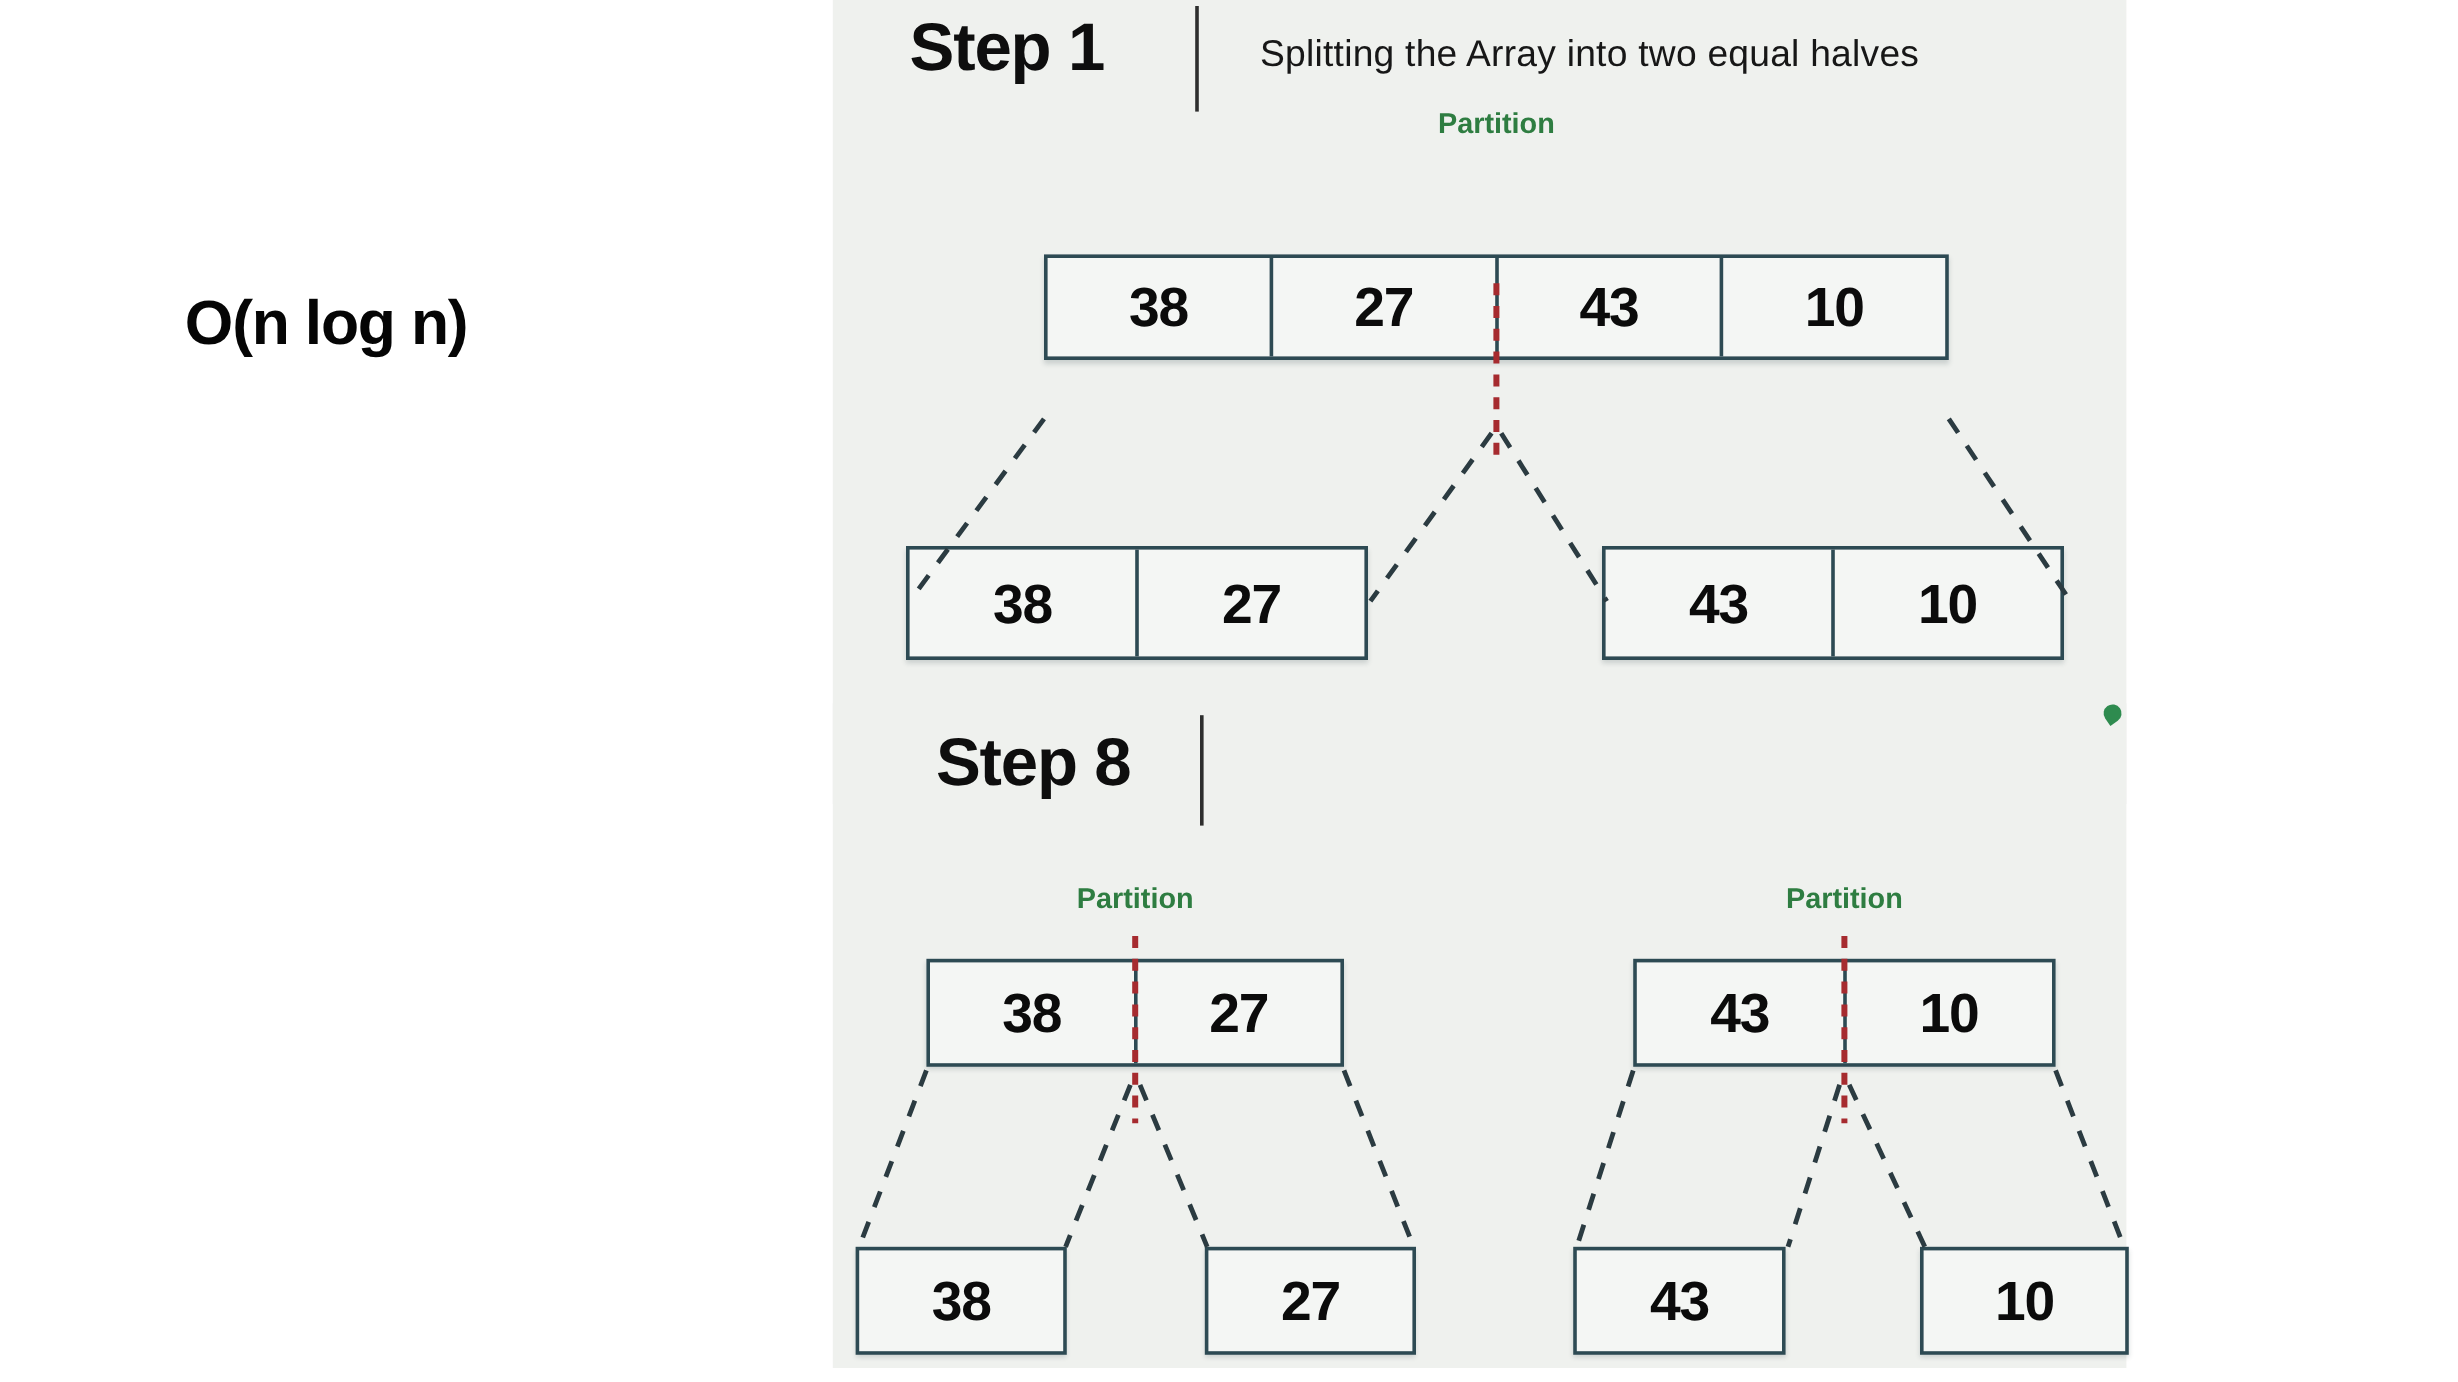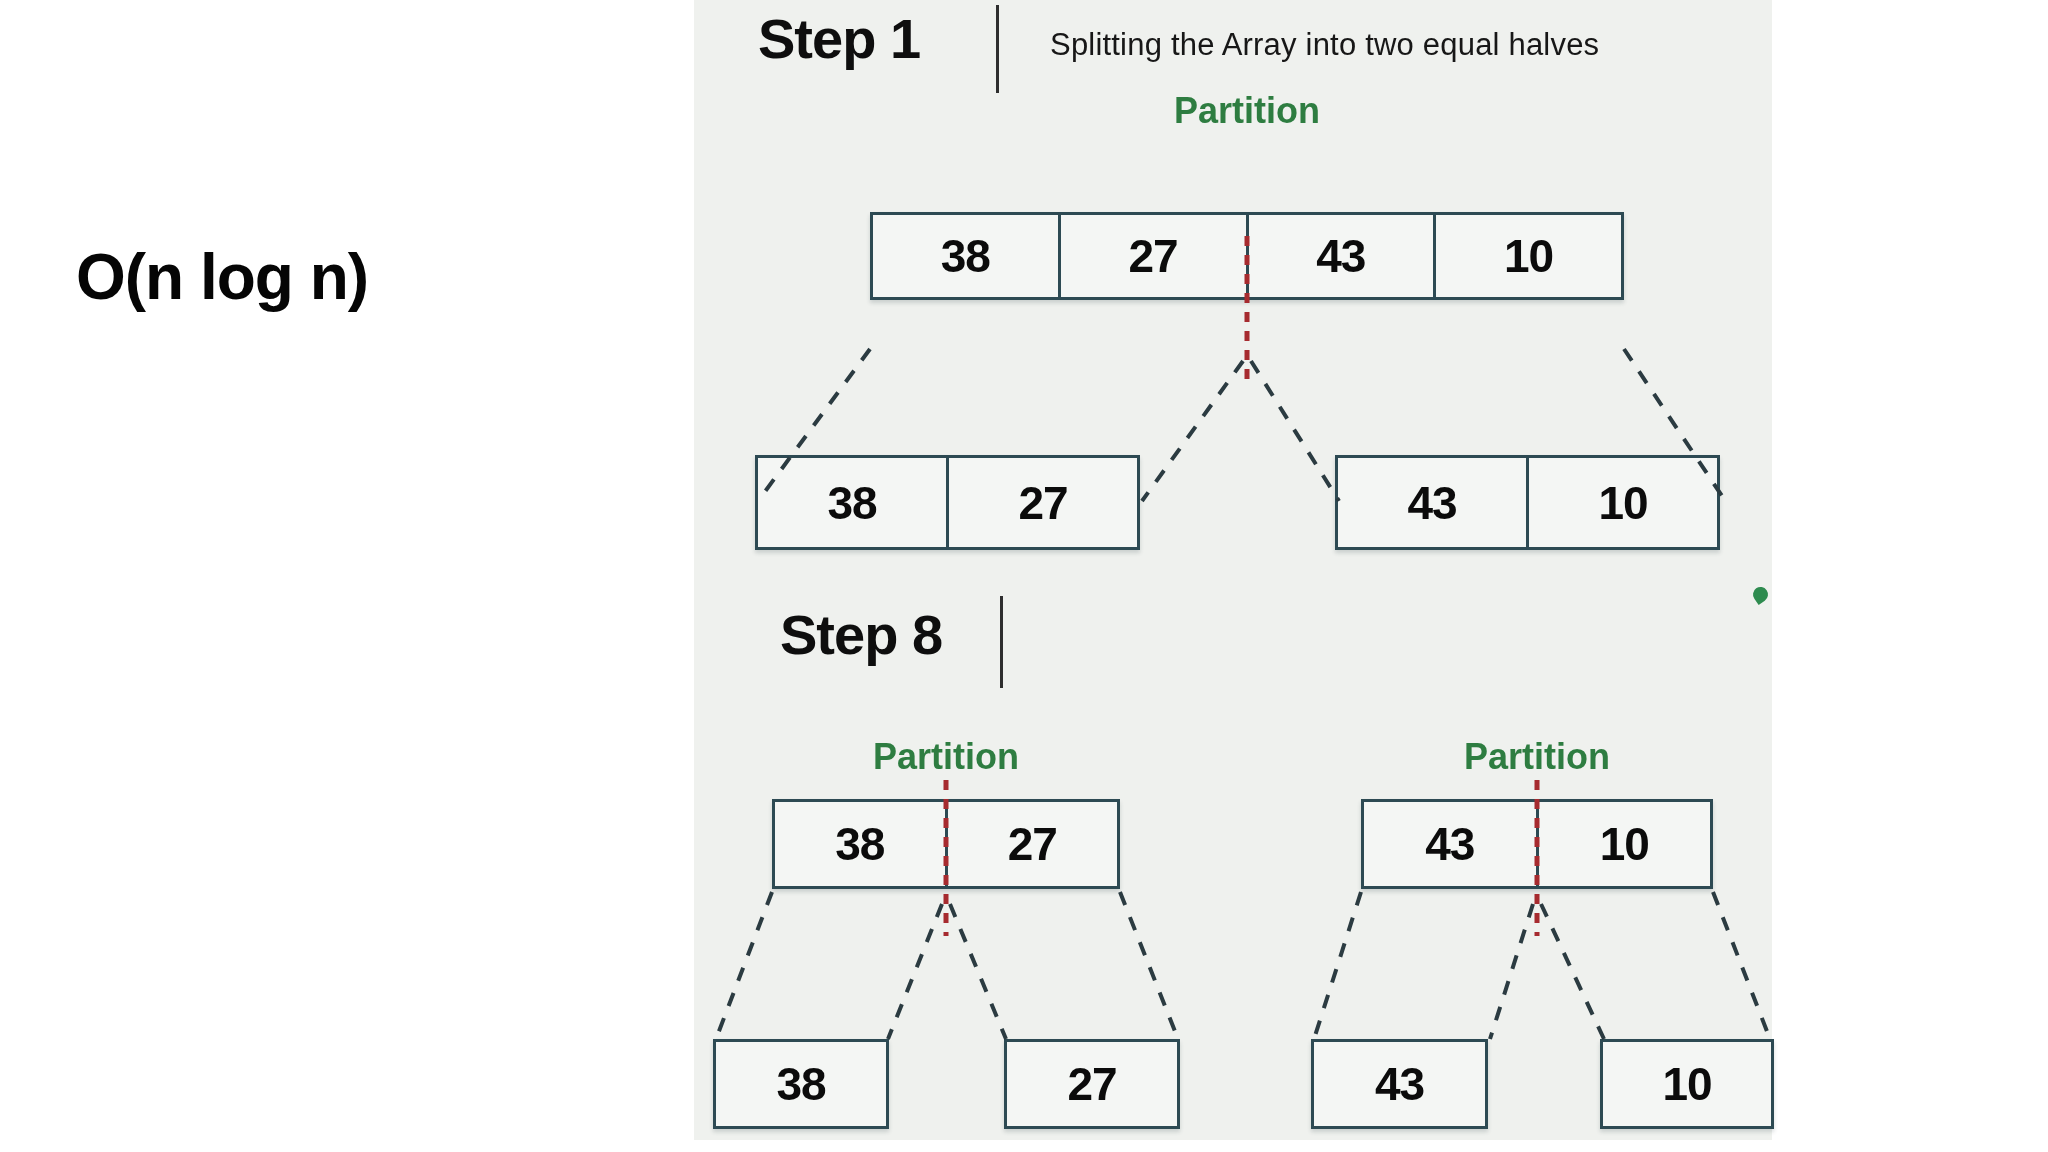--- a/index.html
+++ b/index.html
@@ -18,22 +18,23 @@
     top: 226px;
     color: #050505;
   }
   .title-line {
     font-size: 90px;
     font-weight: bold;
     line-height: 110px;
     letter-spacing: -2px;
   }
   .complexity {
+    margin-left: 78px;
     margin-top: 14px;
-    font-size: 64px;
+    font-size: 52px;
     font-weight: bold;
     letter-spacing: -1px;
   }
 
   
   .panel {
     position: absolute;
     left: 694px;
     width: 1078px;
     background: #eff1ee;
@@ -66,21 +67,21 @@
     color: #171717;
     letter-spacing: 0.2px;
     white-space: nowrap;
   }
   .panel-1 .step-desc { left: 332px; top: 27px; margin-left: 24px; }
   .panel-2 .step-desc { left: 346px; top: 39px; }
 
   .partition {
     position: absolute;
     transform: translateX(-50%);
-    font-size: 36px;
+    font-size: 24px;
     font-weight: 600;
     color: #2e7d41;
     white-space: nowrap;
   }
 
   .array {
     position: absolute;
     display: flex;
     border: 3px solid #2d4a53;
     background: #f4f6f4;

